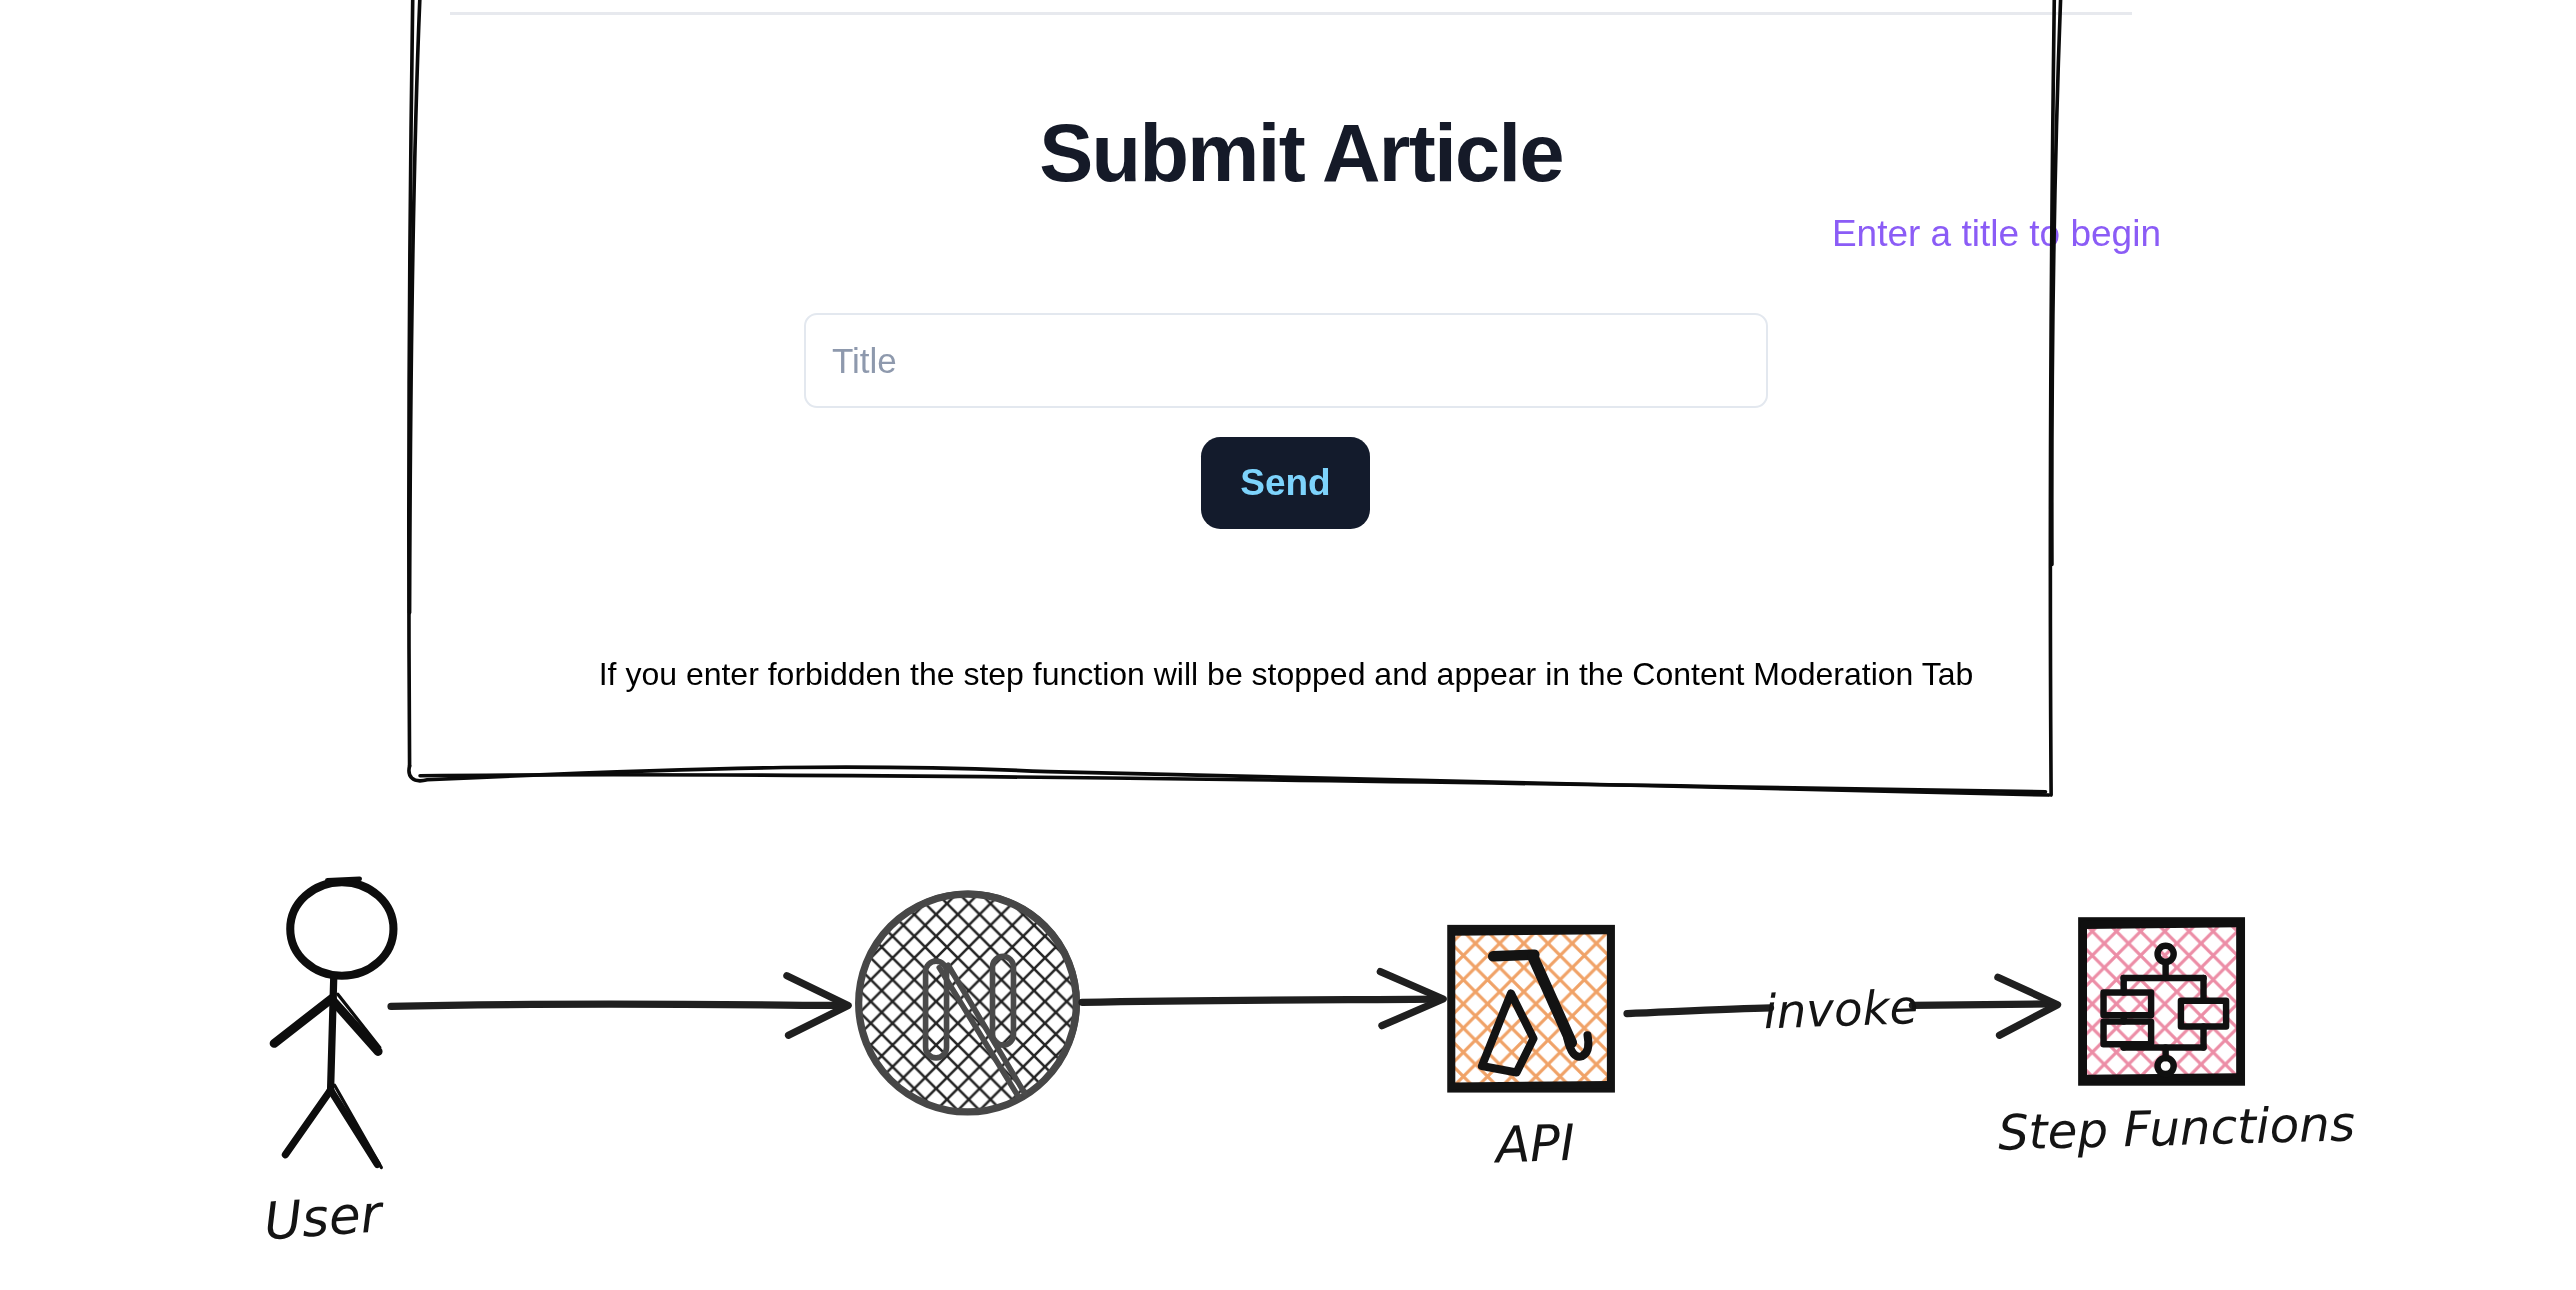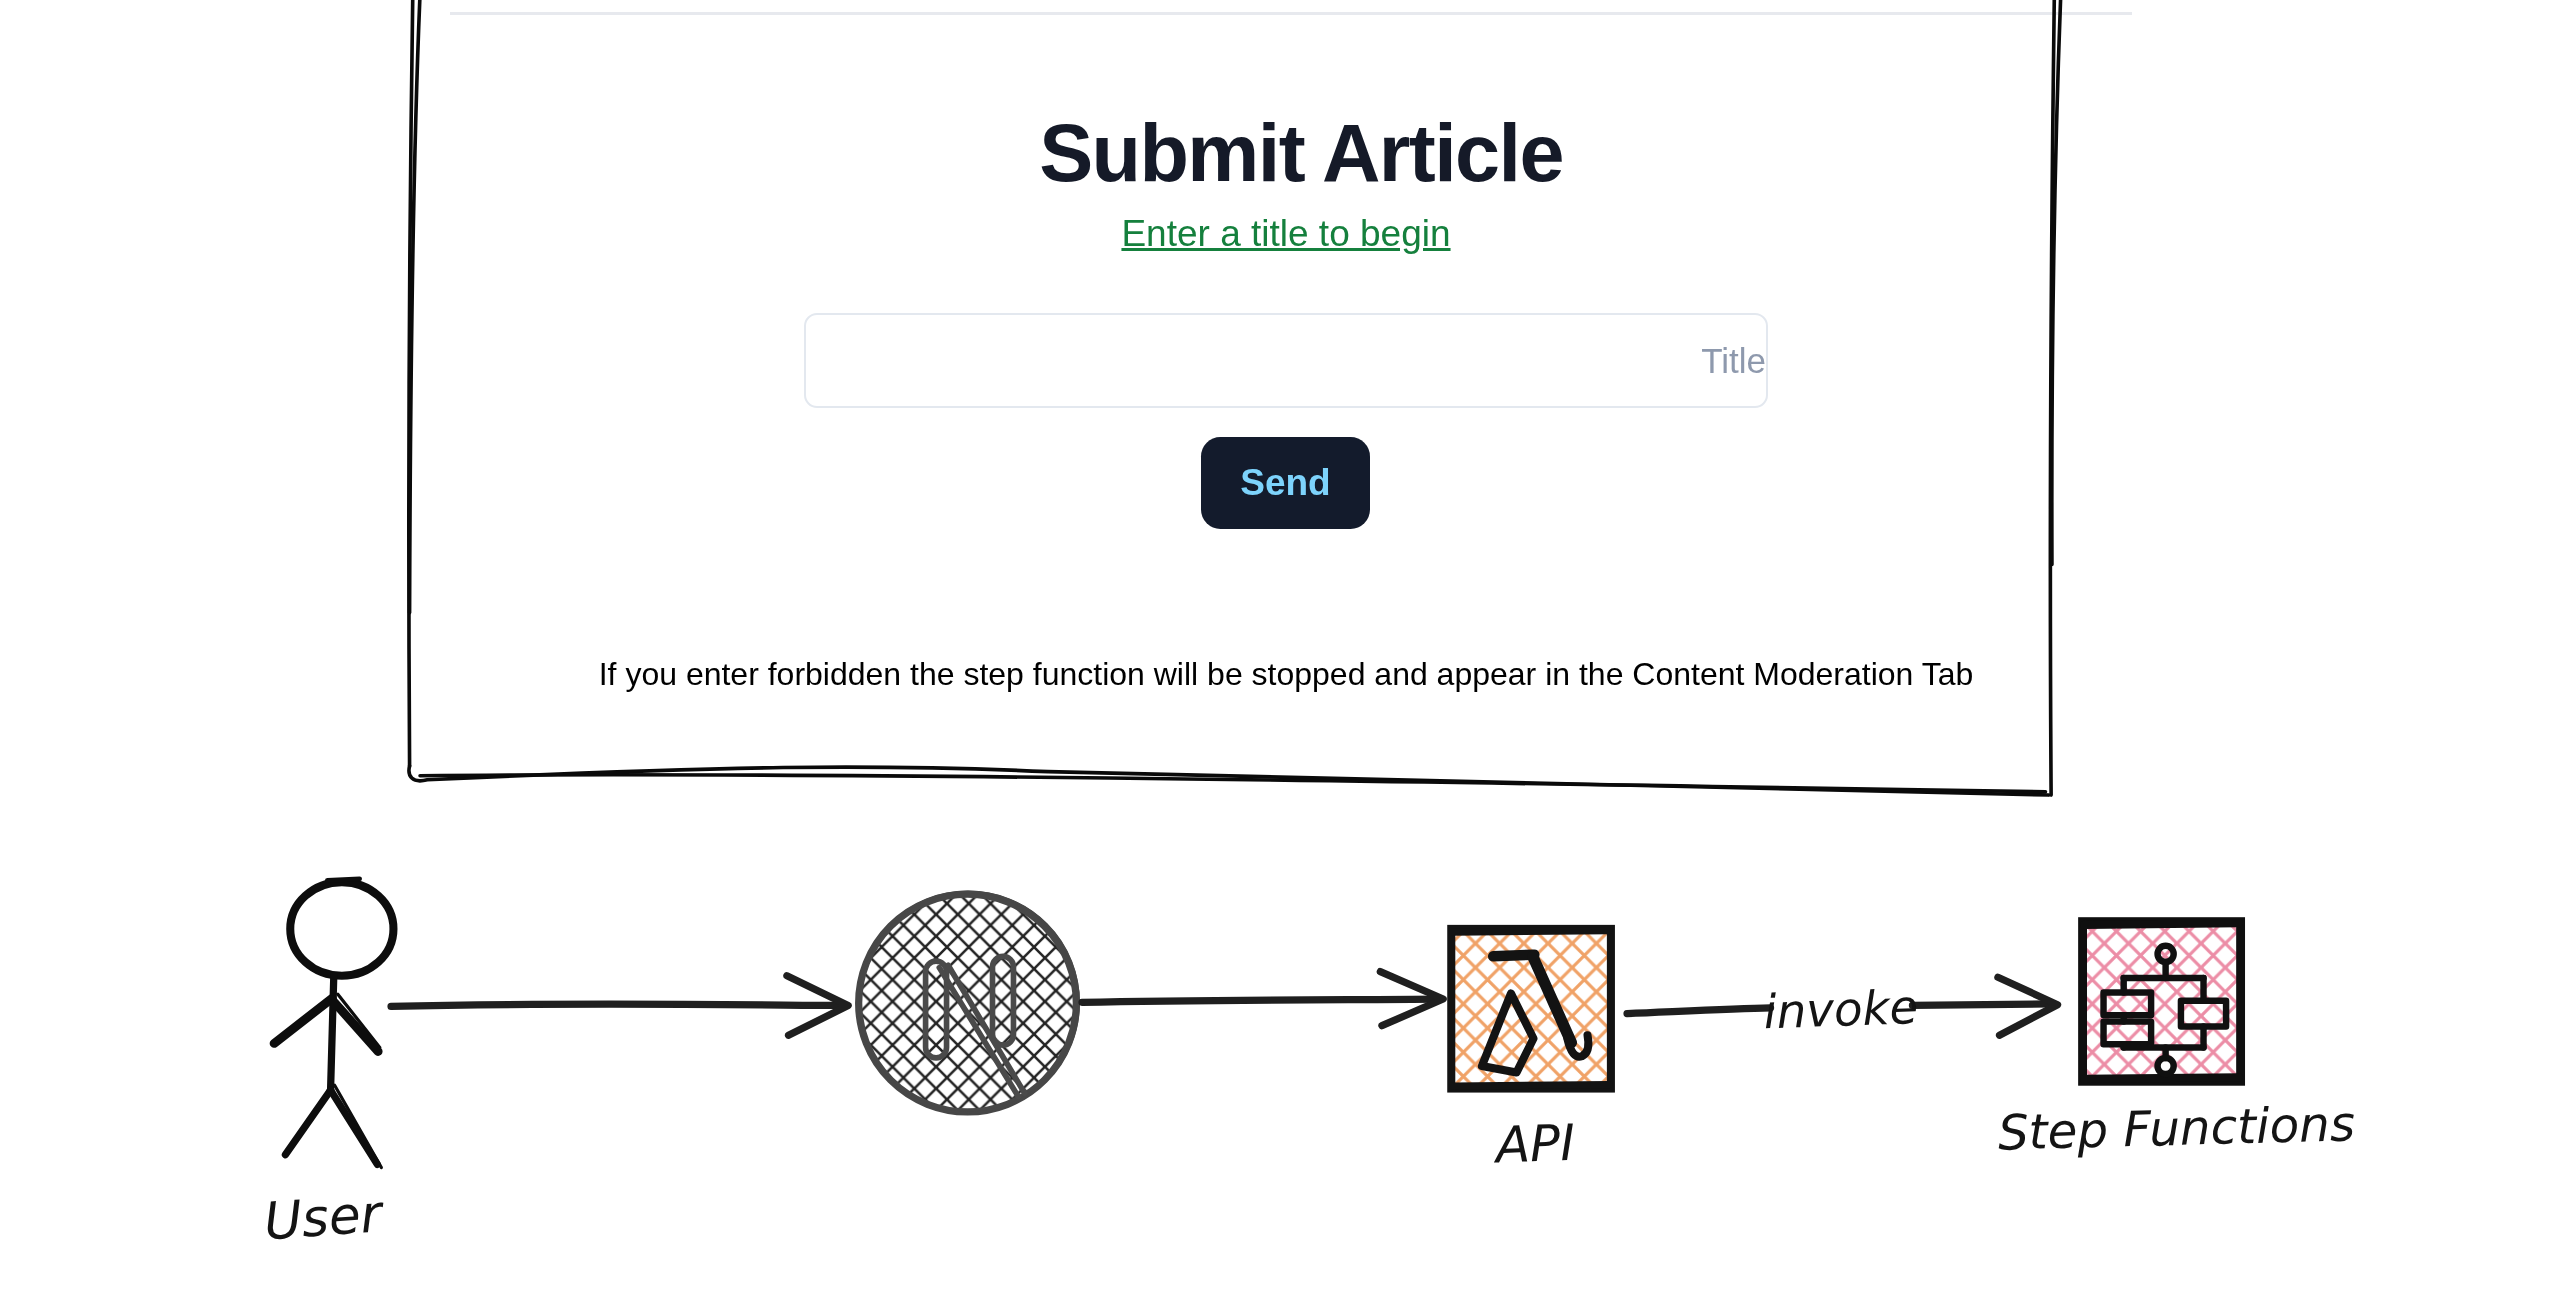--- a/index.html
+++ b/index.html
@@ -3,25 +3,25 @@
 <meta charset="utf-8">
 <style>
   html,body{margin:0;padding:0;background:#ffffff;}
   .canvas{position:relative;width:2576px;height:1291px;background:#ffffff;overflow:hidden;
           font-family:"Liberation Sans",sans-serif;}
   .top-divider{position:absolute;left:450px;top:12px;width:1682px;height:3.2px;background:#e7e9ee;}
   .sketch-layer{position:absolute;left:0;top:0;width:2576px;height:1291px;pointer-events:none;}
   .form-layer{position:absolute;left:411px;top:0;width:1750px;height:806px;}
   .form-title{position:absolute;top:90px;left:0;width:100%;margin:15px;text-align:center;
               font-weight:700;font-size:81px;line-height:1.2;letter-spacing:-1.6px;color:#151a28;}
-  .form-subtitle{position:absolute;top:210px;left:0;width:100%;text-align:center;
-              font-size:37px;line-height:1.3;color:#15803d;text-decoration:underline;}
+  .form-subtitle{position:absolute;top:210px;left:0;width:100%;text-align:right;
+              font-size:37px;line-height:1.3;color:#8b5cf6;}
   .title-input{position:absolute;left:393px;top:313px;width:964px;height:95px;box-sizing:border-box;
               border:2.4px solid #e3e8ef;border-radius:13px;padding:0 0 0 26px;font-size:35px;
-              color:#0f172a;background:#ffffff;outline:none;font-family:"Liberation Sans",sans-serif;text-align:right;}
+              color:#0f172a;background:#ffffff;outline:none;font-family:"Liberation Sans",sans-serif;}
   .title-input::placeholder{color:#8e99ad;}
   .send-button{position:absolute;left:790px;top:437px;width:169px;height:92px;background:#131b2c;
               color:#7dd3fc;border:none;border-radius:19.4px;font-weight:700;font-size:37px;
               font-family:"Liberation Sans",sans-serif;cursor:pointer;}
   .form-note-1{position:absolute;top:574px;left:0;width:100%;text-align:center;font-size:32px;color:#6b7280;}
   .form-note-2{position:absolute;top:656px;left:0;width:100%;text-align:center;font-size:32px;color:#000000;}
   .hand-label{font-family:"DejaVu Sans",sans-serif;font-style:italic;fill:#141414;}
 </style>
 </head>
 <body>

